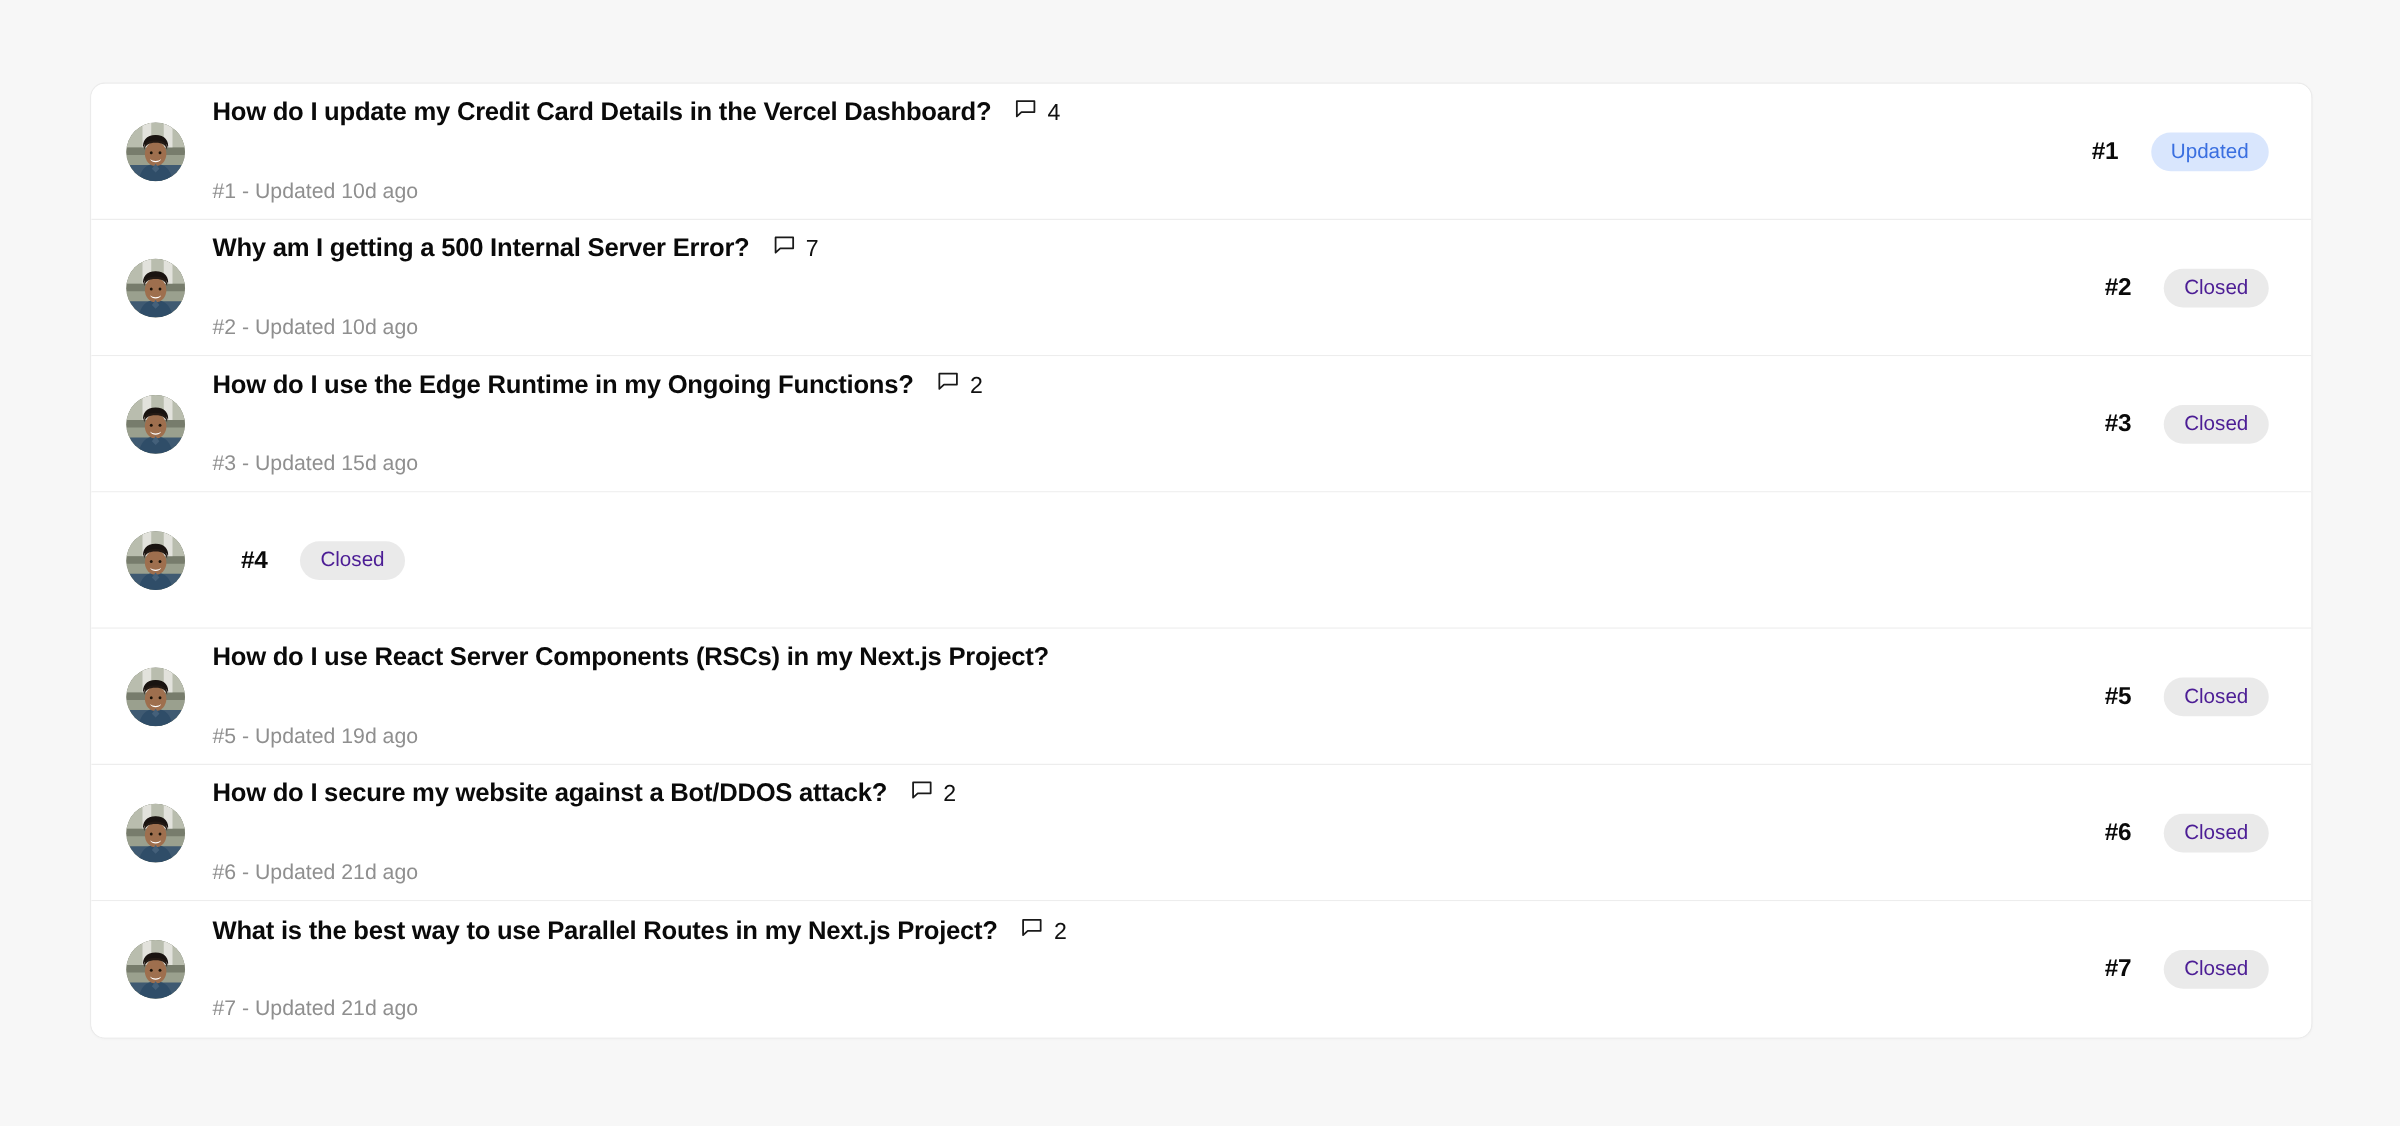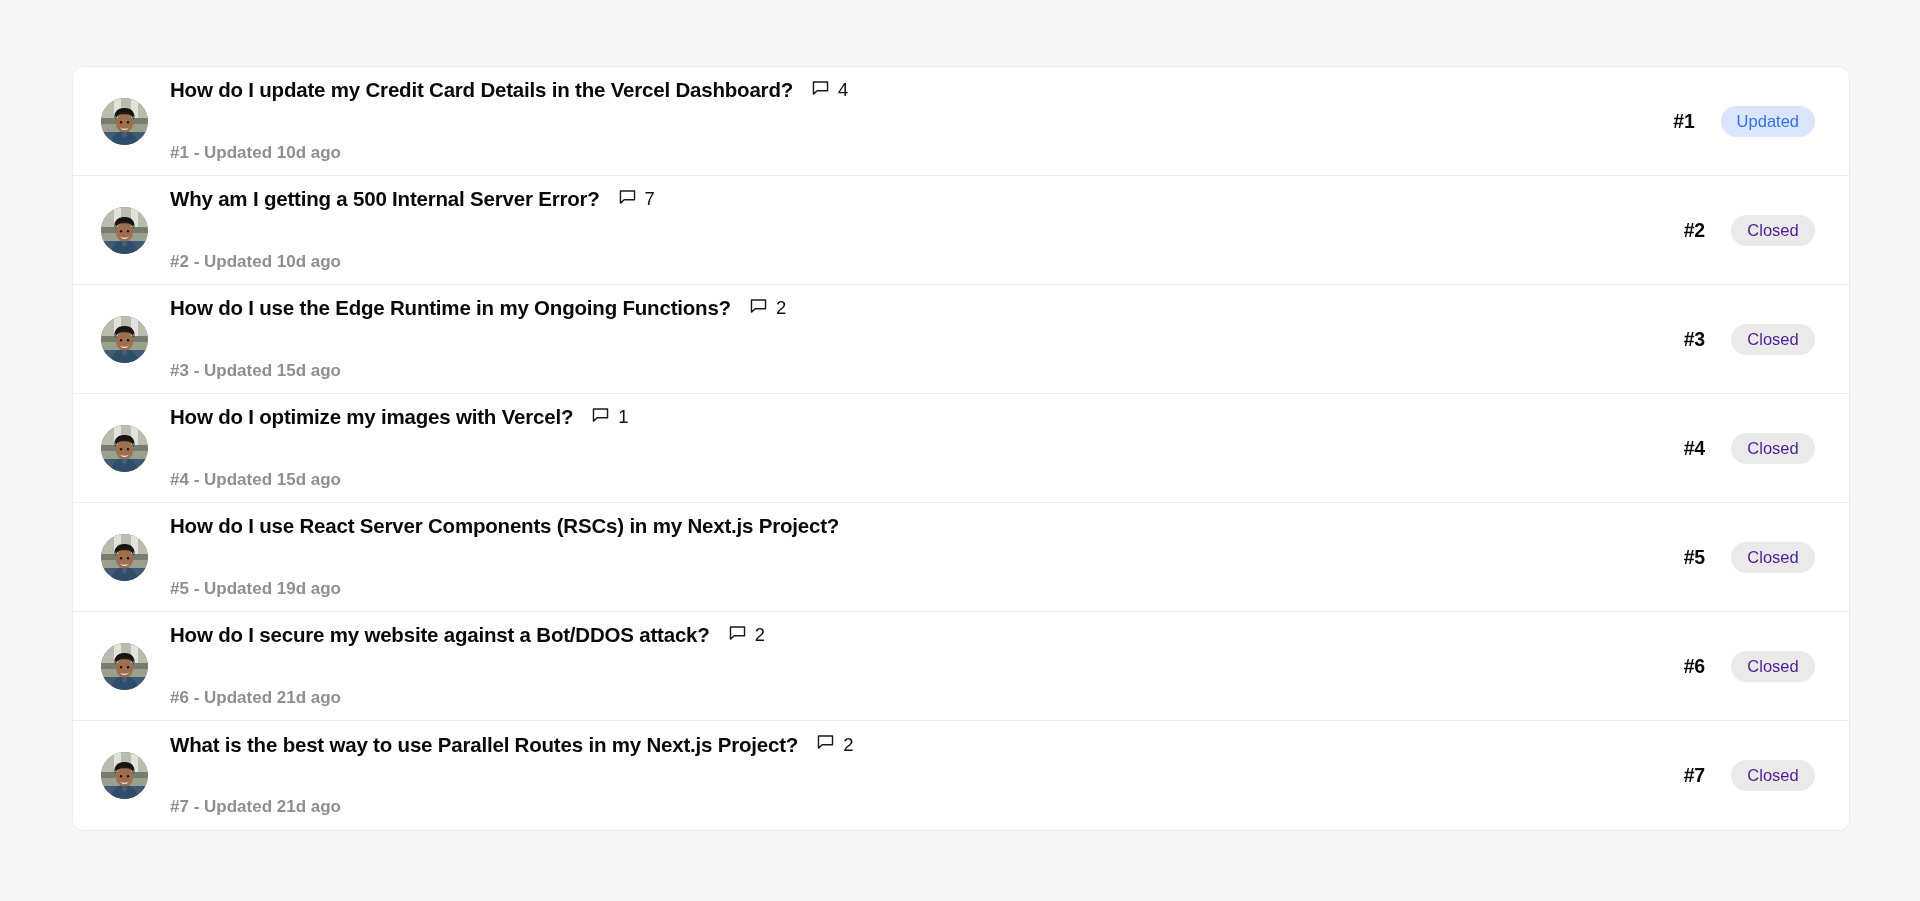--- a/index.html
+++ b/index.html
@@ -90,21 +90,21 @@
   .comment-icon { display: block; }
   .comment-count {
     font-size: 18.5px;
     font-weight: 400;
     color: #111111;
     line-height: 1;
   }
 
   .subtitle {
     font-size: 17px;
-    font-weight: 700;
+    font-weight: 400;
     color: #8f8f8f;
     line-height: 1.3;
     white-space: nowrap;
     margin-top: 35px;
   }
 
   
   .row-meta {
     flex: 0 0 auto;
     display: flex;
@@ -314,34 +314,20 @@
           <path d="M14.3 22 C14 13.5 19 10.4 23.5 10.4 C28 10.4 33 13.5 32.7 22 C31.5 18 29 16.2 23.5 16.2 C18 16.2 15.5 18 14.3 22 Z" fill="#241a14"></path>
           <path d="M13.6 20.5 C12.6 15 16 10 23.5 10 C31 10 34.4 15 33.4 20.5 C32.6 16.4 29.5 14.2 23.5 14.2 C17.5 14.2 14.4 16.4 13.6 20.5 Z" fill="#191310"></path>
           <ellipse cx="20" cy="24.2" rx="1.15" ry="1.25" fill="#1a1208"></ellipse>
           <ellipse cx="27" cy="24.2" rx="1.15" ry="1.25" fill="#1a1208"></ellipse>
           <path d="M19 29.2 C21 31.2 26 31.2 28 29.2 C26.4 32.6 20.6 32.6 19 29.2 Z" fill="#ffffff"></path>
           <path d="M23.5 33 L20.5 37 L23.5 40 L26.5 37 Z" fill="#44607a"></path>
         </g>
       </svg>
     </div>
 
-    <div class="row-main">
-      <div class="title-line">
-        <span class="title">How do I optimize my images with Vercel?</span>
-        <span class="comments">
-          <span class="comment-icon">
-            <svg width="19" height="19" viewBox="0 0 20 20" fill="none" xmlns="http://www.w3.org/2000/svg" aria-hidden="true">
-              <path d="M2.6 3.1 h14.8 v9.2 h-10.9 l-3.9 3.6 z" stroke="#1a1a1a" stroke-width="1.5" stroke-linejoin="round" fill="none"></path>
-            </svg>
-          </span>
-          <span class="comment-count">1</span>
-        </span>
-      </div>
-      <div class="subtitle">#4 - Updated 15d ago</div>
-    </div>
 
     <div class="row-meta">
       <span class="issue-number">#4</span>
       <span class="badge badge-closed">Closed</span>
     </div>
   </div>
 
   <div class="row">
     <div class="avatar">
       <svg viewBox="0 0 47 47" xmlns="http://www.w3.org/2000/svg" aria-hidden="true">

